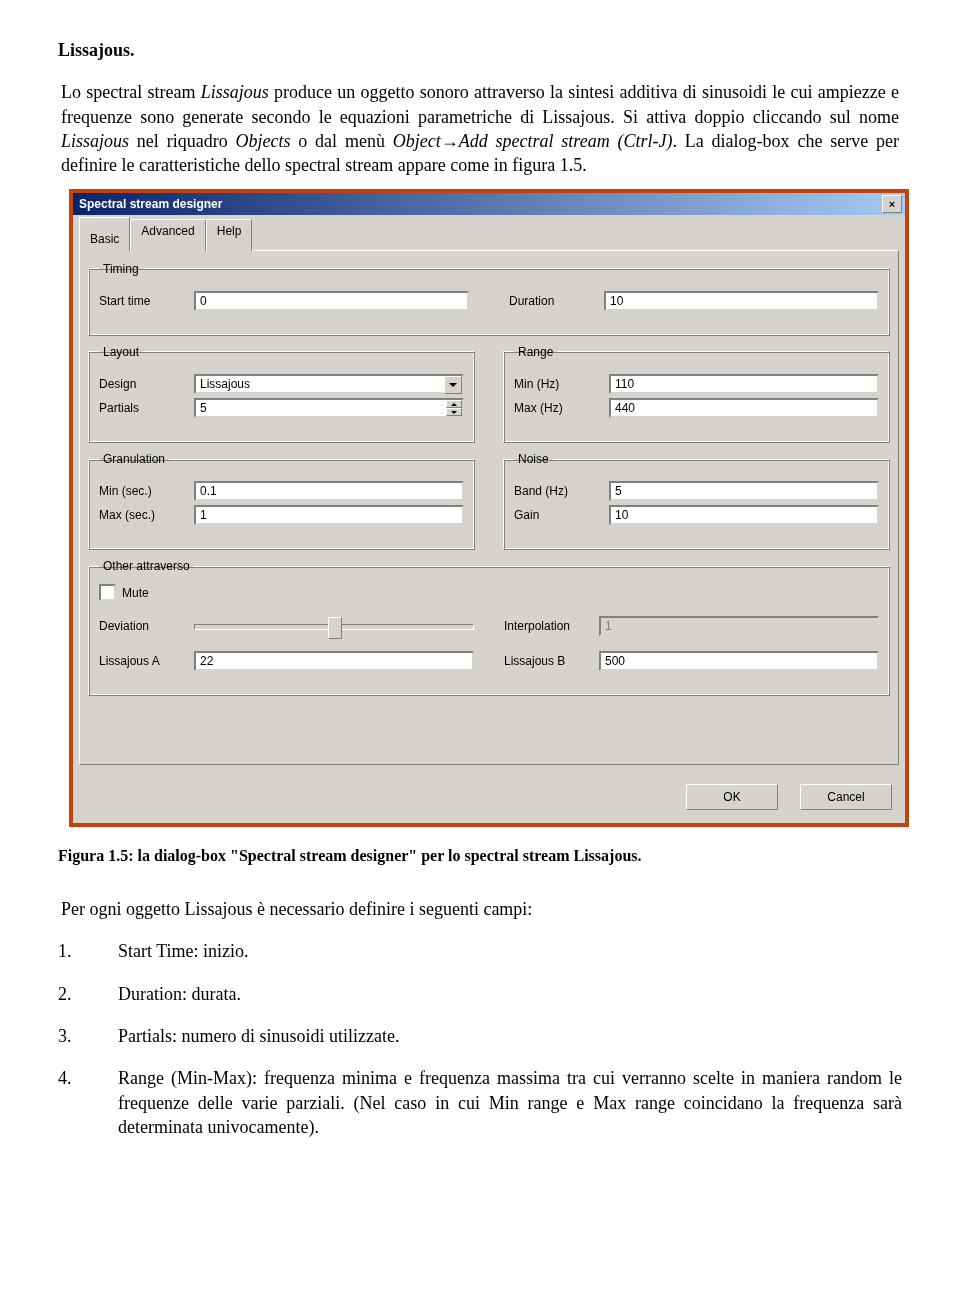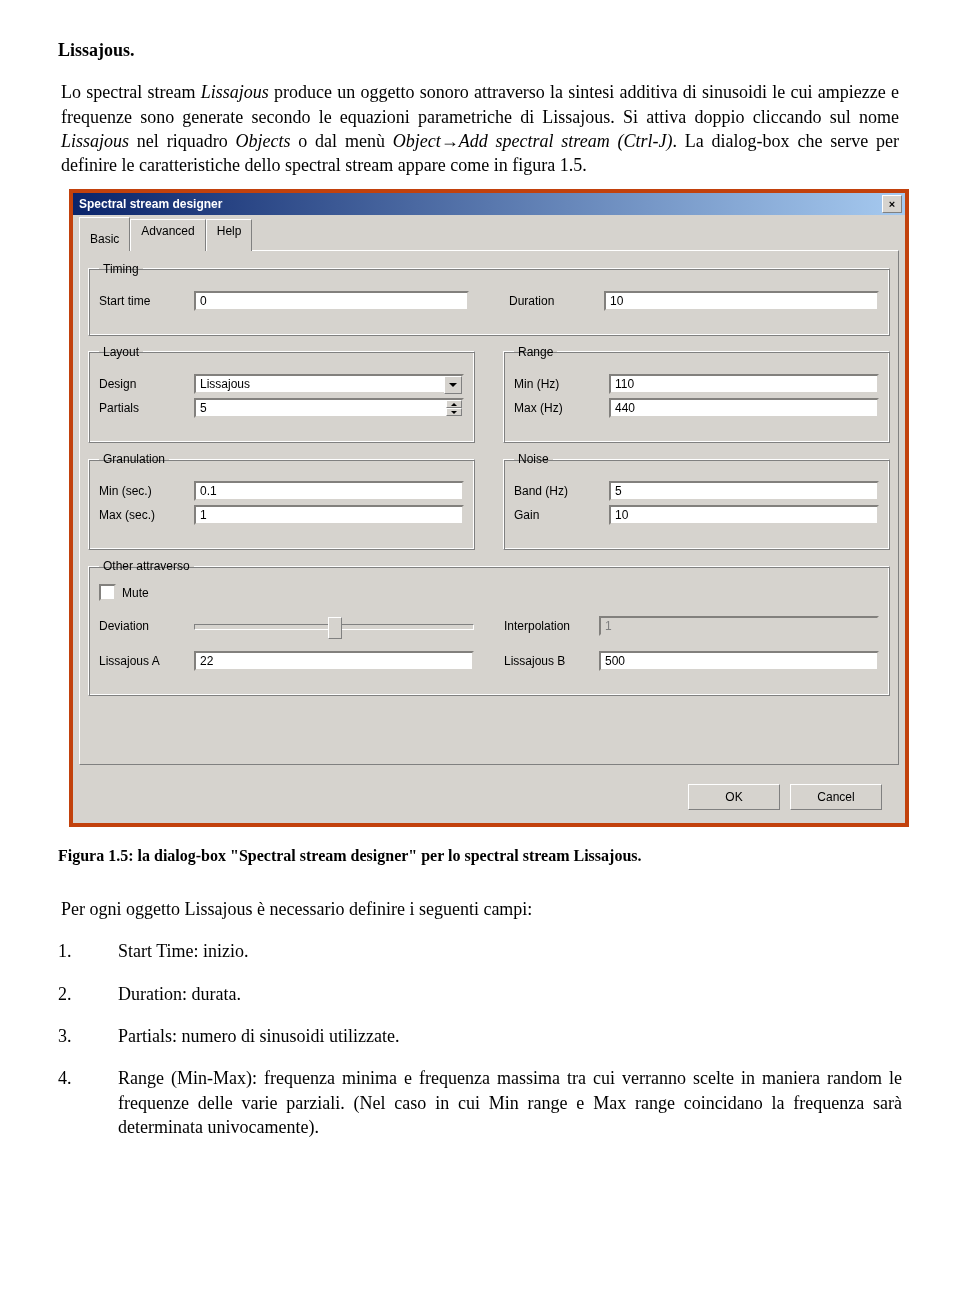--- a/index.html
+++ b/index.html
@@ -114,21 +114,21 @@
   .spin .sbtn{flex:1;background:#d6d3ce;border:1px solid #808080;border-top-color:#fff;border-left-color:#fff;display:flex;align-items:center;justify-content:center}
   .tri-down{width:0;height:0;border-left:4px solid transparent;border-right:4px solid transparent;border-top:4px solid #000}
   .tri-up{width:0;height:0;border-left:3px solid transparent;border-right:3px solid transparent;border-bottom:3px solid #000}
   .tri-dn-s{width:0;height:0;border-left:3px solid transparent;border-right:3px solid transparent;border-top:3px solid #000}
   .checkbox{display:flex;align-items:center;gap:6px;margin-bottom:14px}
   .cb{width:13px;height:13px;background:#fff;border:2px inset #d6d3ce}
   .mute{color:#000000}
   .slider{flex:1;height:22px;position:relative}
   .slider .track{position:absolute;left:0;right:0;top:9px;height:4px;background:#d6d3ce;border:1px solid #808080;border-top-color:#808080;border-left-color:#808080;border-right-color:#fff;border-bottom-color:#fff}
   .slider .thumb{position:absolute;top:2px;width:12px;height:20px;background:#d6d3ce;border:1px solid #808080;border-top-color:#fff;border-left-color:#fff}
-  .btn-row{position:absolute;right:16px;bottom:-46px;display:flex;gap:10px}
+  .btn-row{position:absolute;right:6px;bottom:-46px;display:flex;gap:22px}
   .win-btn{
     width:90px;height:24px;
     background:#d6d3ce;
     border:1px solid #808080;border-top-color:#fff;border-left-color:#fff;
     font-family:Tahoma,sans-serif;font-size:12px;
     display:flex;align-items:center;justify-content:center;
   }
   .footer-space{height:52px}
 </style>
 </head>

